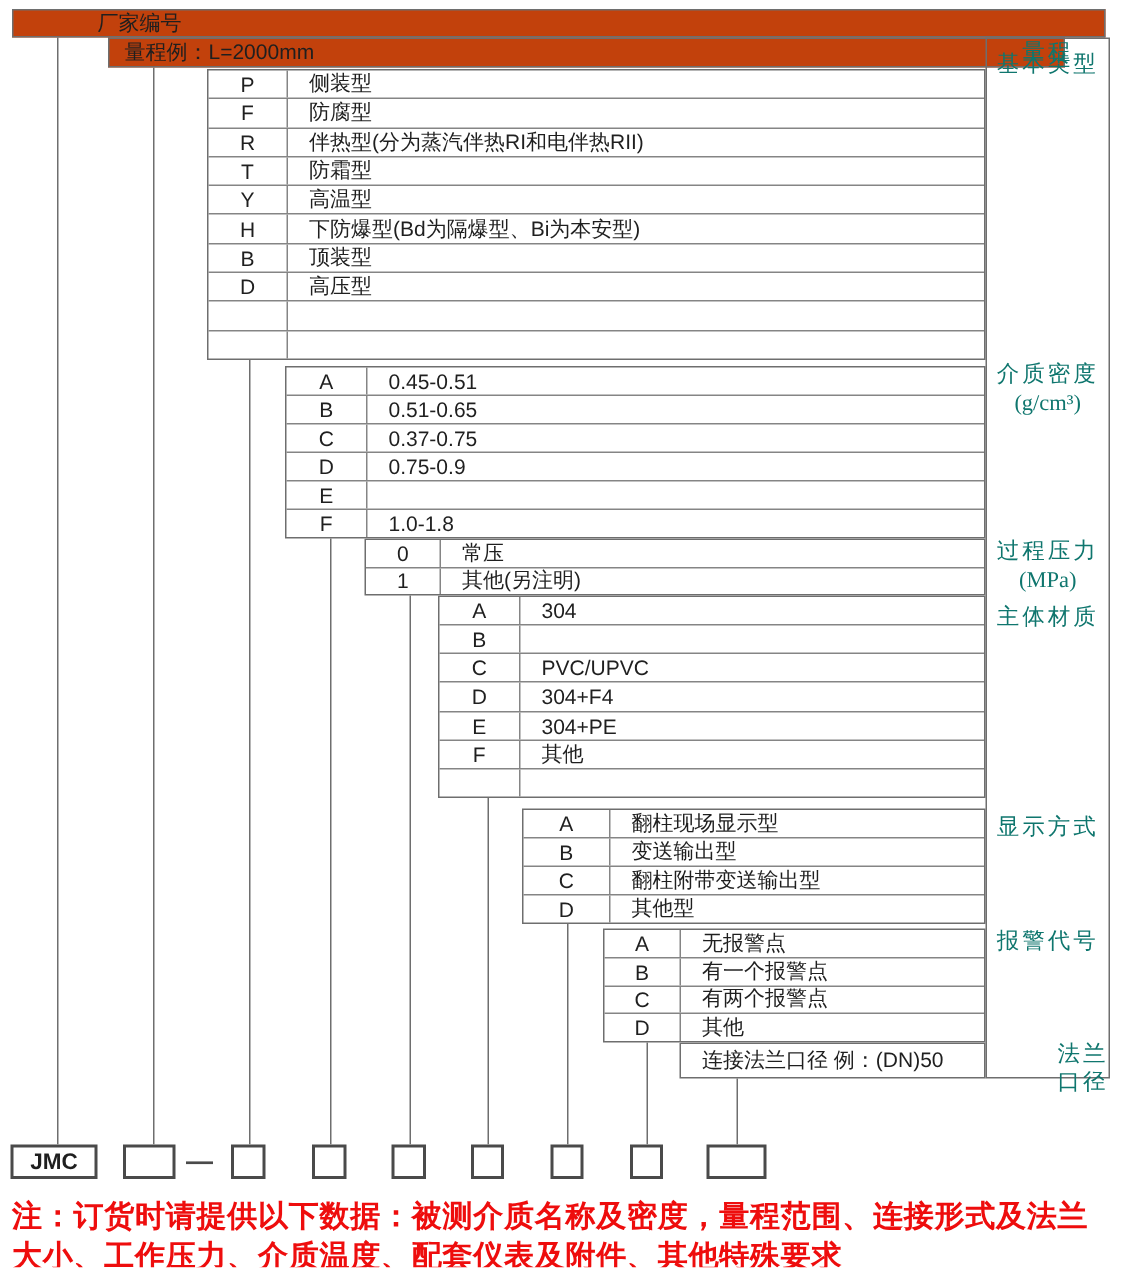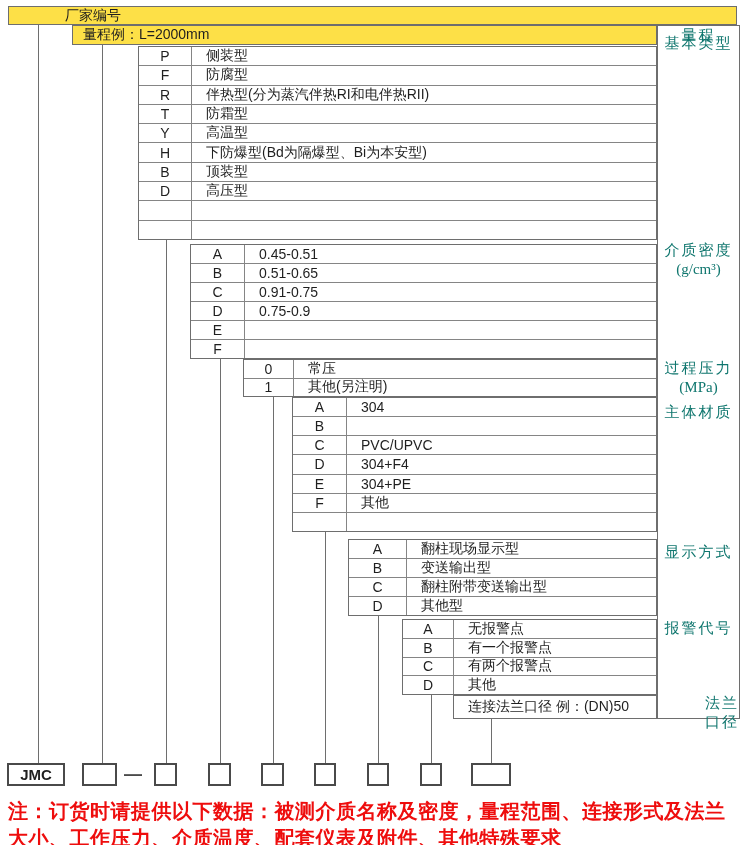--- a/index.html
+++ b/index.html
@@ -10,21 +10,21 @@
     --note-red:#ee0d0d;
   }
   html,body{margin:0;padding:0;background:#fff;}
   .canvas{
     position:relative;width:750px;height:845px;background:#ffffff;overflow:hidden;
     font-family:"Liberation Sans","DejaVu Sans",sans-serif;color:var(--text);
   }
   .abs{position:absolute;box-sizing:border-box;}
   .outline{border:1px solid var(--border);}
   
-  .hdr-row{display:flex;align-items:center;font-size:14px;background:#fde047;}
+  .hdr-row{display:flex;align-items:center;font-size:14px;background:#c2410c;}
   
   .section{display:flex;flex-direction:column;border:1px solid var(--border);background:#fff;}
   .row{flex:1;display:flex;align-items:stretch;min-height:0;}
   .row + .row{border-top:1px solid var(--line);}
   .code{display:flex;align-items:center;justify-content:center;
         border-right:1px solid var(--line);font-size:14px;}
   .desc{flex:1;display:flex;align-items:center;padding-left:14px;font-size:14px;white-space:nowrap;}
   .cw52{width:52px;} .cw53{width:53px;} .cw49{width:49px;} .cw57{width:57px;} .cw50{width:50px;}
   
   .labels{border:1px solid var(--border);}
@@ -48,21 +48,21 @@
         font-weight:bold;font-size:20px;line-height:27px;letter-spacing:0.5px;}
 </style>
 </head>
 <body>
 
 <div class="canvas">
 
   <div class="abs outline hdr-row" style="left:8px;top:6px;width:729px;height:19px;padding-left:56px;">
     <span>厂家编号</span>
   </div>
-  <div class="abs outline hdr-row" style="left:72px;top:25px;width:585px;height:20px;padding-left:10px;">
+  <div class="abs outline hdr-row" style="left:72px;top:25px;width:638px;height:20px;padding-left:10px;">
     <span>量程例：L=2000mm</span>
   </div>
 
   <div class="abs section" style="left:138px;top:46px;width:519px;height:194px;">
     <div class="row">
         <div class="code cw52">P</div>
         <div class="desc">侧装型</div>
       </div>
     <div class="row">
         <div class="code cw52">F</div>
@@ -106,31 +106,32 @@
     <div class="row">
         <div class="code cw53">A</div>
         <div class="desc">0.45-0.51</div>
       </div>
     <div class="row">
         <div class="code cw53">B</div>
         <div class="desc">0.51-0.65</div>
       </div>
     <div class="row">
         <div class="code cw53">C</div>
-        <div class="desc">0.91-0.75</div>
+        <div class="desc">0.37-0.75</div>
       </div>
     <div class="row">
         <div class="code cw53">D</div>
         <div class="desc">0.75-0.9</div>
       </div>
     <div class="row">
         <div class="code cw53">E</div>
       </div>
     <div class="row">
         <div class="code cw53">F</div>
+        <div class="desc">1.0-1.8</div>
       </div>
   </div>
 
   <div class="abs section" style="left:243px;top:359px;width:414px;height:38px;">
     <div class="row">
         <div class="code cw49">0</div>
         <div class="desc">常压</div>
       </div>
     <div class="row">
         <div class="code cw49">1</div>

